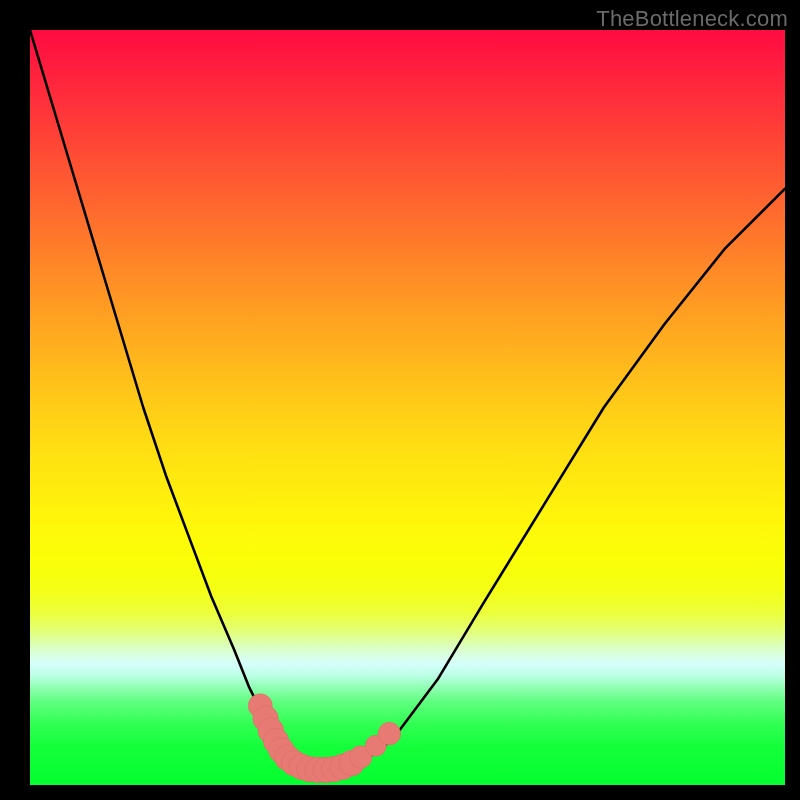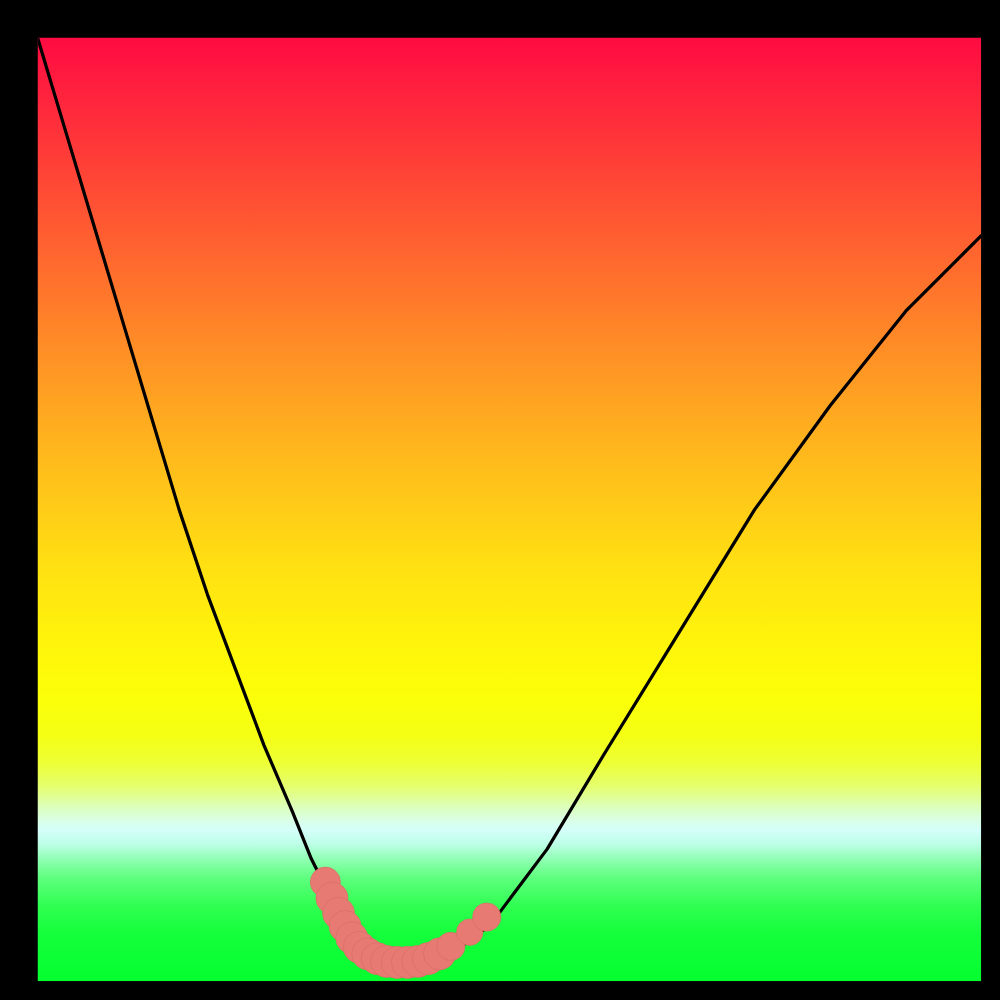--- a/index.html
+++ b/index.html
@@ -81,13 +81,14 @@
           <circle cx="295.96" cy="739.90" r="12.84" fill="#e77b74" stroke="#d96a63" stroke-width="0.5"></circle>
           <circle cx="304.26" cy="739.14" r="12.84" fill="#e77b74" stroke="#d96a63" stroke-width="0.5"></circle>
           <circle cx="312.57" cy="736.88" r="12.84" fill="#e77b74" stroke="#d96a63" stroke-width="0.5"></circle>
           <circle cx="321.63" cy="733.11" r="12.84" fill="#e77b74" stroke="#d96a63" stroke-width="0.5"></circle>
           <circle cx="330.69" cy="727.07" r="11.32" fill="#e77b74" stroke="#d96a63" stroke-width="0.5"></circle>
           <circle cx="345.79" cy="715.74" r="10.57" fill="#e77b74" stroke="#d96a63" stroke-width="0.5"></circle>
           <circle cx="359.38" cy="703.66" r="11.32" fill="#e77b74" stroke="#d96a63" stroke-width="0.5"></circle>
         </g>
     </svg>
   </div>
+  <div class="watermark">TheBottleneck.com</div>
 </div>
 
 </body></html>

